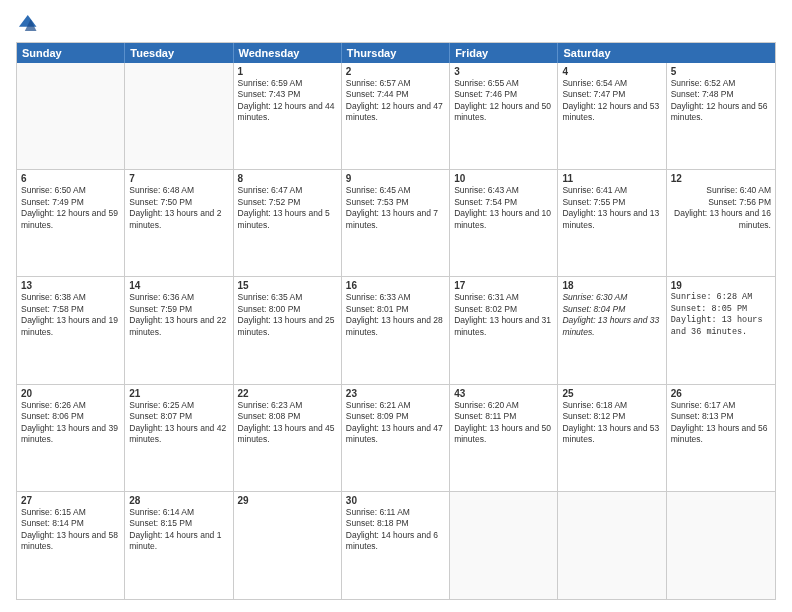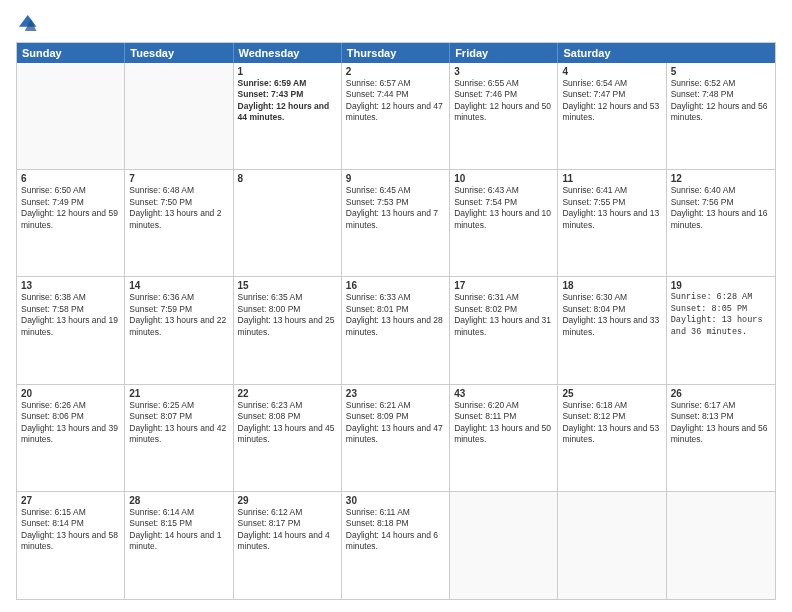--- a/index.html
+++ b/index.html
@@ -144,21 +144,21 @@
         <div class="cal-header-cell">Thursday</div>
         <div class="cal-header-cell">Friday</div>
         <div class="cal-header-cell">Saturday</div>
       </div>
     <div class="cal-body">
     <div class="cal-row">
           <div class="cal-cell empty"></div>
           <div class="cal-cell empty"></div>
           <div class="cal-cell">
             <span class="day-num">1</span>
-            <div class="cell-text" style="white-space: pre-line; font-weight: bold;">Sunrise: 6:59 AM
+            <div class="cell-text" style="white-space: pre-line;">Sunrise: 6:59 AM
 Sunset: 7:43 PM
 Daylight: 12 hours and 44 minutes.</div>
           </div>
           <div class="cal-cell">
             <span class="day-num">2</span>
             <div class="cell-text" style="white-space: pre-line;">Sunrise: 6:57 AM
 Sunset: 7:44 PM
 Daylight: 12 hours and 47 minutes.</div>
           </div>
           <div class="cal-cell">
@@ -188,20 +188,23 @@
 Daylight: 12 hours and 59 minutes.</div>
           </div>
           <div class="cal-cell">
             <span class="day-num">7</span>
             <div class="cell-text" style="white-space: pre-line;">Sunrise: 6:48 AM
 Sunset: 7:50 PM
 Daylight: 13 hours and 2 minutes.</div>
           </div>
           <div class="cal-cell">
             <span class="day-num">8</span>
+            <div class="cell-text" style="white-space: pre-line;">Sunrise: 6:47 AM
+Sunset: 7:52 PM
+Daylight: 13 hours and 5 minutes.</div>
           </div>
           <div class="cal-cell">
             <span class="day-num">9</span>
             <div class="cell-text" style="white-space: pre-line;">Sunrise: 6:45 AM
 Sunset: 7:53 PM
 Daylight: 13 hours and 7 minutes.</div>
           </div>
           <div class="cal-cell">
             <span class="day-num">10</span>
             <div class="cell-text" style="white-space: pre-line;">Sunrise: 6:43 AM
@@ -209,21 +212,21 @@
 Daylight: 13 hours and 10 minutes.</div>
           </div>
           <div class="cal-cell">
             <span class="day-num">11</span>
             <div class="cell-text" style="white-space: pre-line;">Sunrise: 6:41 AM
 Sunset: 7:55 PM
 Daylight: 13 hours and 13 minutes.</div>
           </div>
           <div class="cal-cell">
             <span class="day-num">12</span>
-            <div class="cell-text" style="white-space: pre-line;">Sunrise: 6:40 AM
+            <div class="cell-text" style="white-space: pre-line; text-align: right;">Sunrise: 6:40 AM
 Sunset: 7:56 PM
 Daylight: 13 hours and 16 minutes.</div>
           </div>
         </div>
         <div class="cal-row">
           <div class="cal-cell">
             <span class="day-num">13</span>
             <div class="cell-text" style="white-space: pre-line;">Sunrise: 6:38 AM
 Sunset: 7:58 PM
 Daylight: 13 hours and 19 minutes.</div>
@@ -247,21 +250,21 @@
 Daylight: 13 hours and 28 minutes.</div>
           </div>
           <div class="cal-cell">
             <span class="day-num">17</span>
             <div class="cell-text" style="white-space: pre-line;">Sunrise: 6:31 AM
 Sunset: 8:02 PM
 Daylight: 13 hours and 31 minutes.</div>
           </div>
           <div class="cal-cell">
             <span class="day-num">18</span>
-            <div class="cell-text" style="white-space: pre-line;">Sunrise: 6:30 AM
+            <div class="cell-text" style="white-space: pre-line; font-style: italic;">Sunrise: 6:30 AM
 Sunset: 8:04 PM
 Daylight: 13 hours and 33 minutes.</div>
           </div>
           <div class="cal-cell">
             <span class="day-num">19</span>
             <div class="cell-text" style="white-space: pre-line; font-family: Liberation Mono, monospace;">Sunrise: 6:28 AM
 Sunset: 8:05 PM
 Daylight: 13 hours and 36 minutes.</div>
           </div>
         </div>
@@ -317,23 +320,20 @@
 Daylight: 13 hours and 58 minutes.</div>
           </div>
           <div class="cal-cell">
             <span class="day-num">28</span>
             <div class="cell-text" style="white-space: pre-line;">Sunrise: 6:14 AM
 Sunset: 8:15 PM
 Daylight: 14 hours and 1 minute.</div>
           </div>
           <div class="cal-cell">
             <span class="day-num">29</span>
-            <div class="cell-text" style="white-space: pre-line;">Sunrise: 6:12 AM
-Sunset: 8:17 PM
-Daylight: 14 hours and 4 minutes.</div>
           </div>
           <div class="cal-cell">
             <span class="day-num">30</span>
             <div class="cell-text" style="white-space: pre-line;">Sunrise: 6:11 AM
 Sunset: 8:18 PM
 Daylight: 14 hours and 6 minutes.</div>
           </div>
           <div class="cal-cell empty"></div>
           <div class="cal-cell empty"></div>
           <div class="cal-cell empty"></div>

